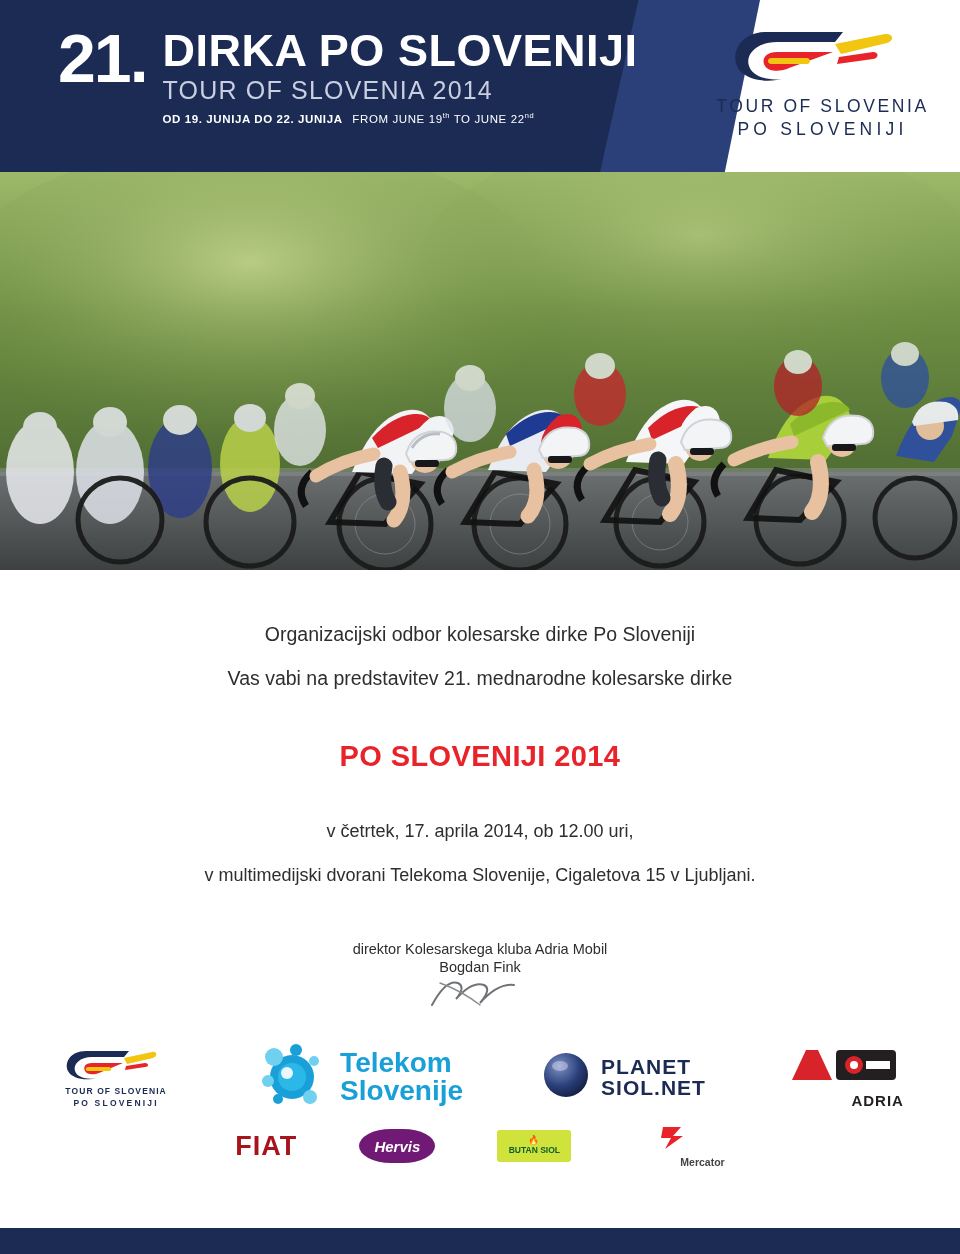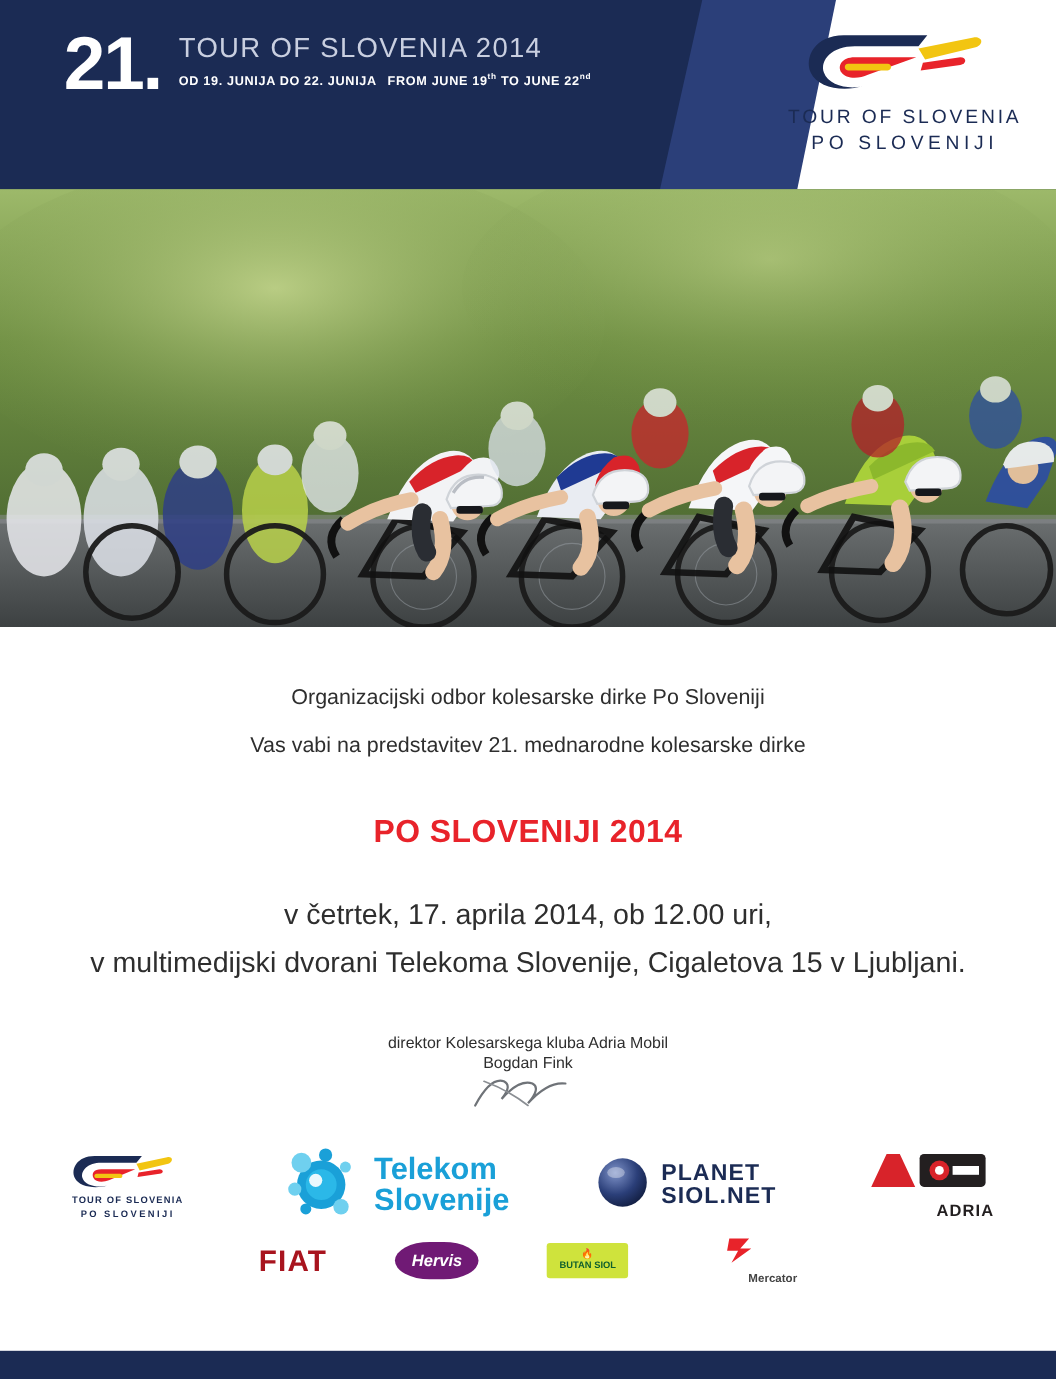--- a/index.html
+++ b/index.html
@@ -66,21 +66,21 @@
     font-weight: 300;
   }
   .title-dates {
     margin-top: 7px;
     color: #ffffff;
     font-size: 11.5px;
     letter-spacing: 0.6px;
     white-space: nowrap;
   }
   .title-dates .sl { font-weight: bold; }
-  .title-dates .en { font-weight: bold; margin-left: 6px; }
+  .title-dates .en { font-weight: normal; margin-left: 6px; }
   sup { font-size: 7.5px; }
 
   
   .tos-logo {
     position: absolute;
     right: 30px; top: 22px;
     width: 215px;
     text-align: center;
   }
   .tos-logo .swoosh { height: 72px; position: relative; }
@@ -120,21 +120,21 @@
     font-weight: 400;
   }
   .event-title {
     margin-top: 40px;
     margin-bottom: 36px;
     color: #e8232a;
     font-size: 29px;
     font-weight: bold;
     letter-spacing: 0.4px;
   }
-  .line-when { font-size: 26px; color: #2e2e2e; line-height: 44px; }
+  .line-when { font-size: 18px; color: #2e2e2e; line-height: 44px; }
 
   .signature-block {
     margin-top: 44px;
     text-align: center;
   }
   .sig-role { font-size: 14.5px; color: #2e2e2e; }
   .sig-name { font-size: 14.5px; color: #2e2e2e; margin-top: 2px; }
   .sig-mark { height: 42px; position: relative; }
 
   
@@ -198,20 +198,21 @@
 </head>
 <body>
 
 <div class="header">
   <div class="header-band"></div>
   <div class="header-band-accent"></div>
 
   <div class="header-left">
     <div class="num21">21.</div>
     <div class="header-texts">
+      <div class="title-main">DIRKA PO SLOVENIJI</div>
       <div class="title-sub">TOUR OF SLOVENIA 2014</div>
       <div class="title-dates">
         <span class="sl">OD 19. JUNIJA DO 22. JUNIJA</span>
         <span class="en"><span>FROM JUNE 19</span><sup>th</sup><span> TO JUNE 22</span><sup>nd</sup></span>
       </div>
     </div>
   </div>
 
   <div class="tos-logo">
     <div class="swoosh">

